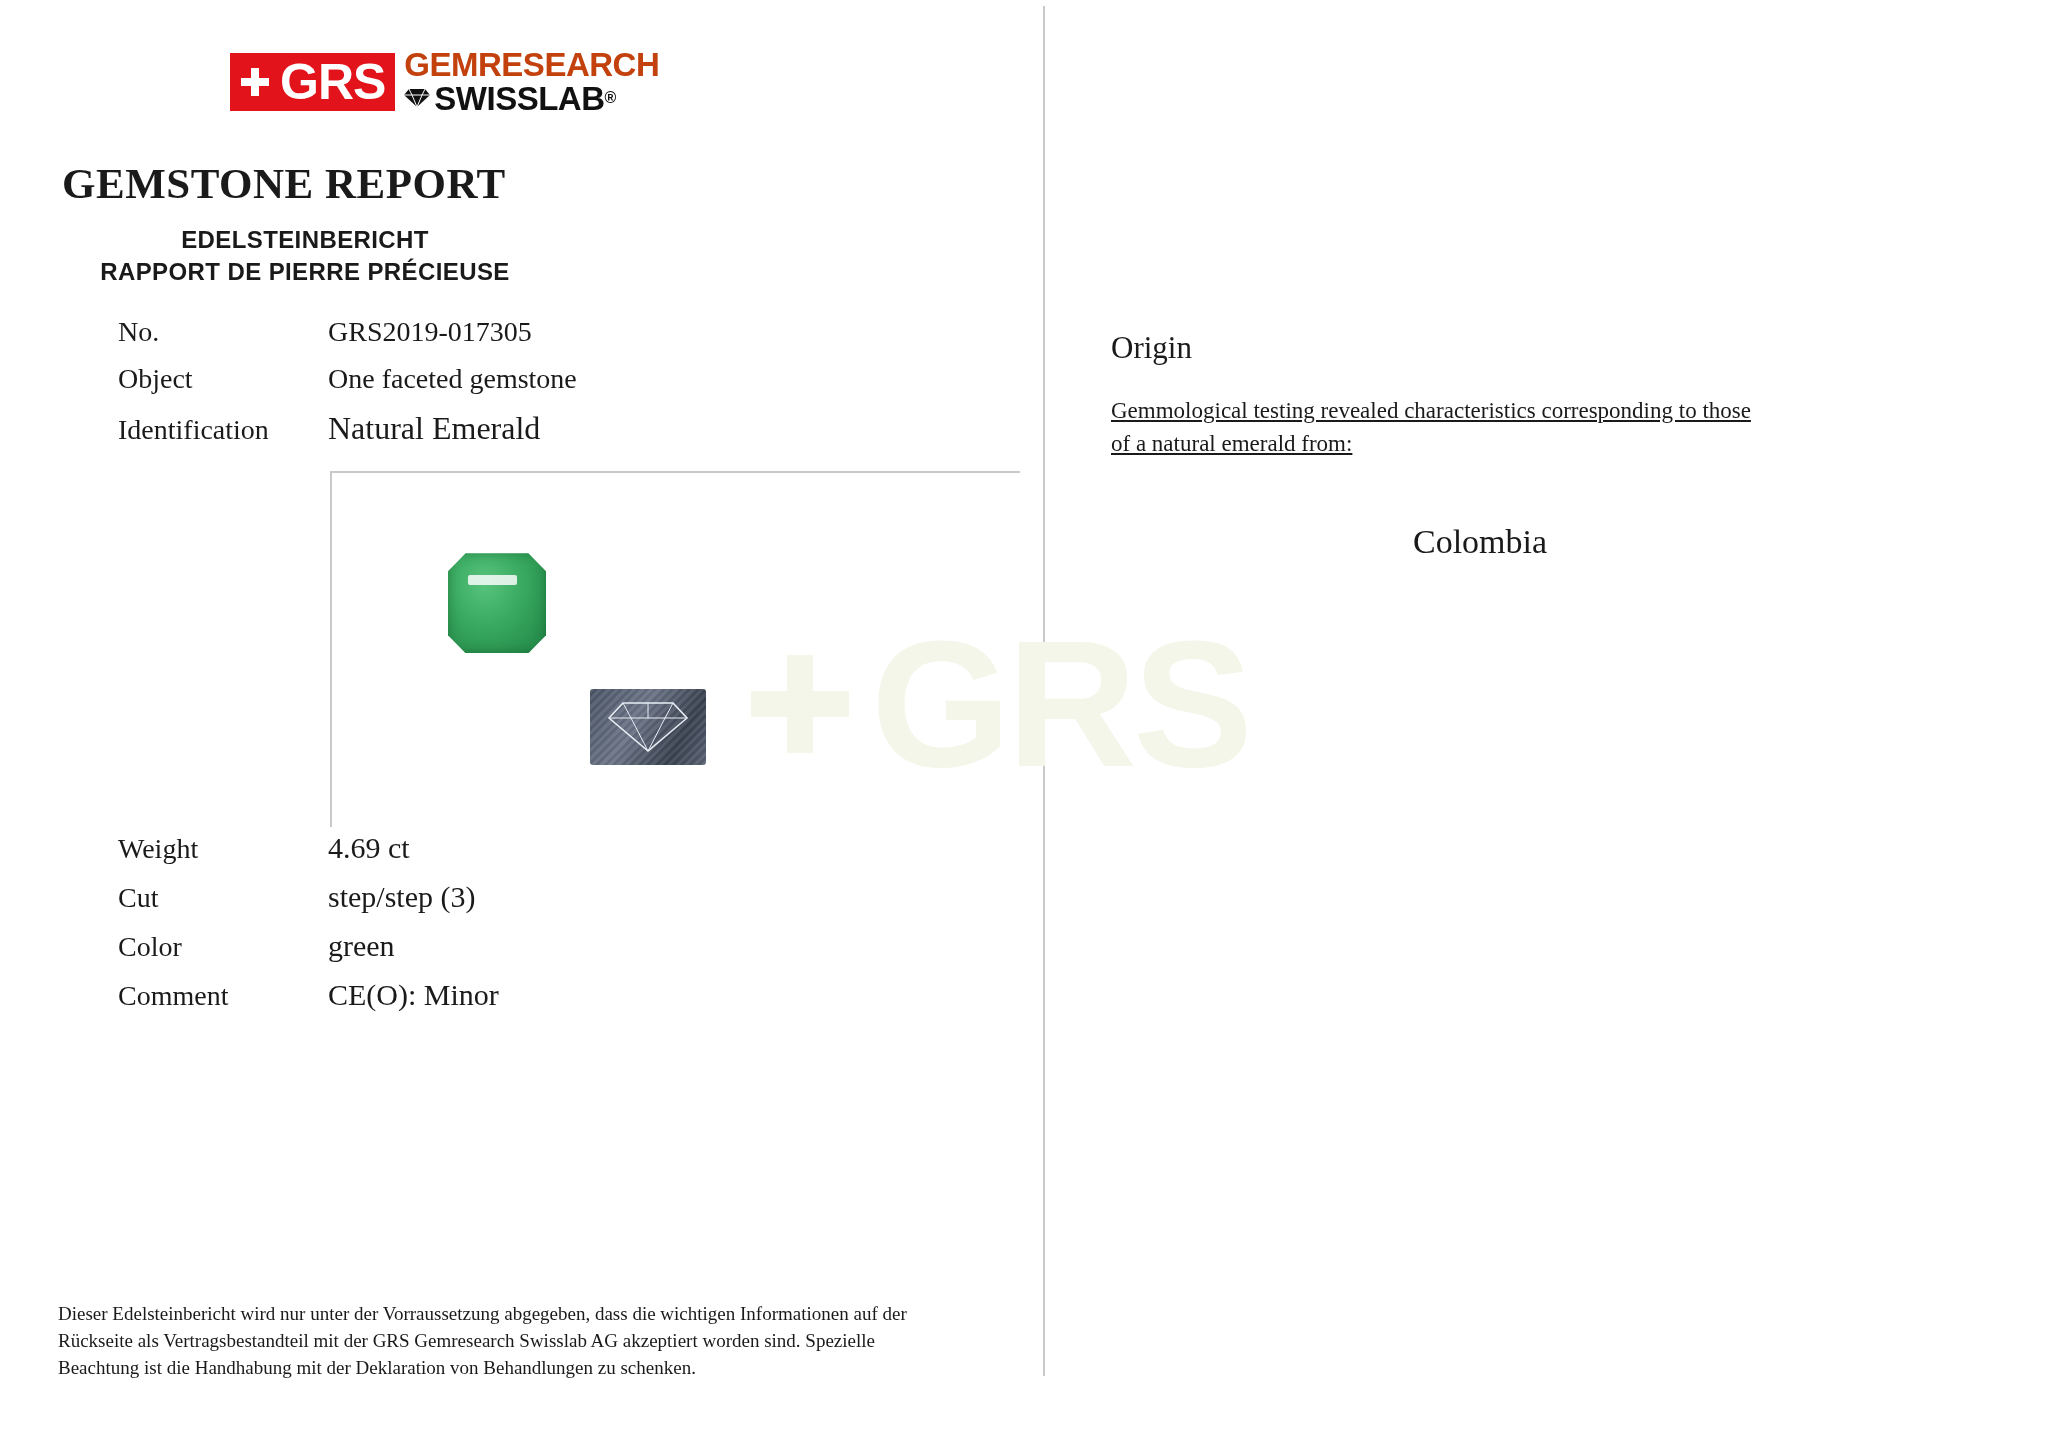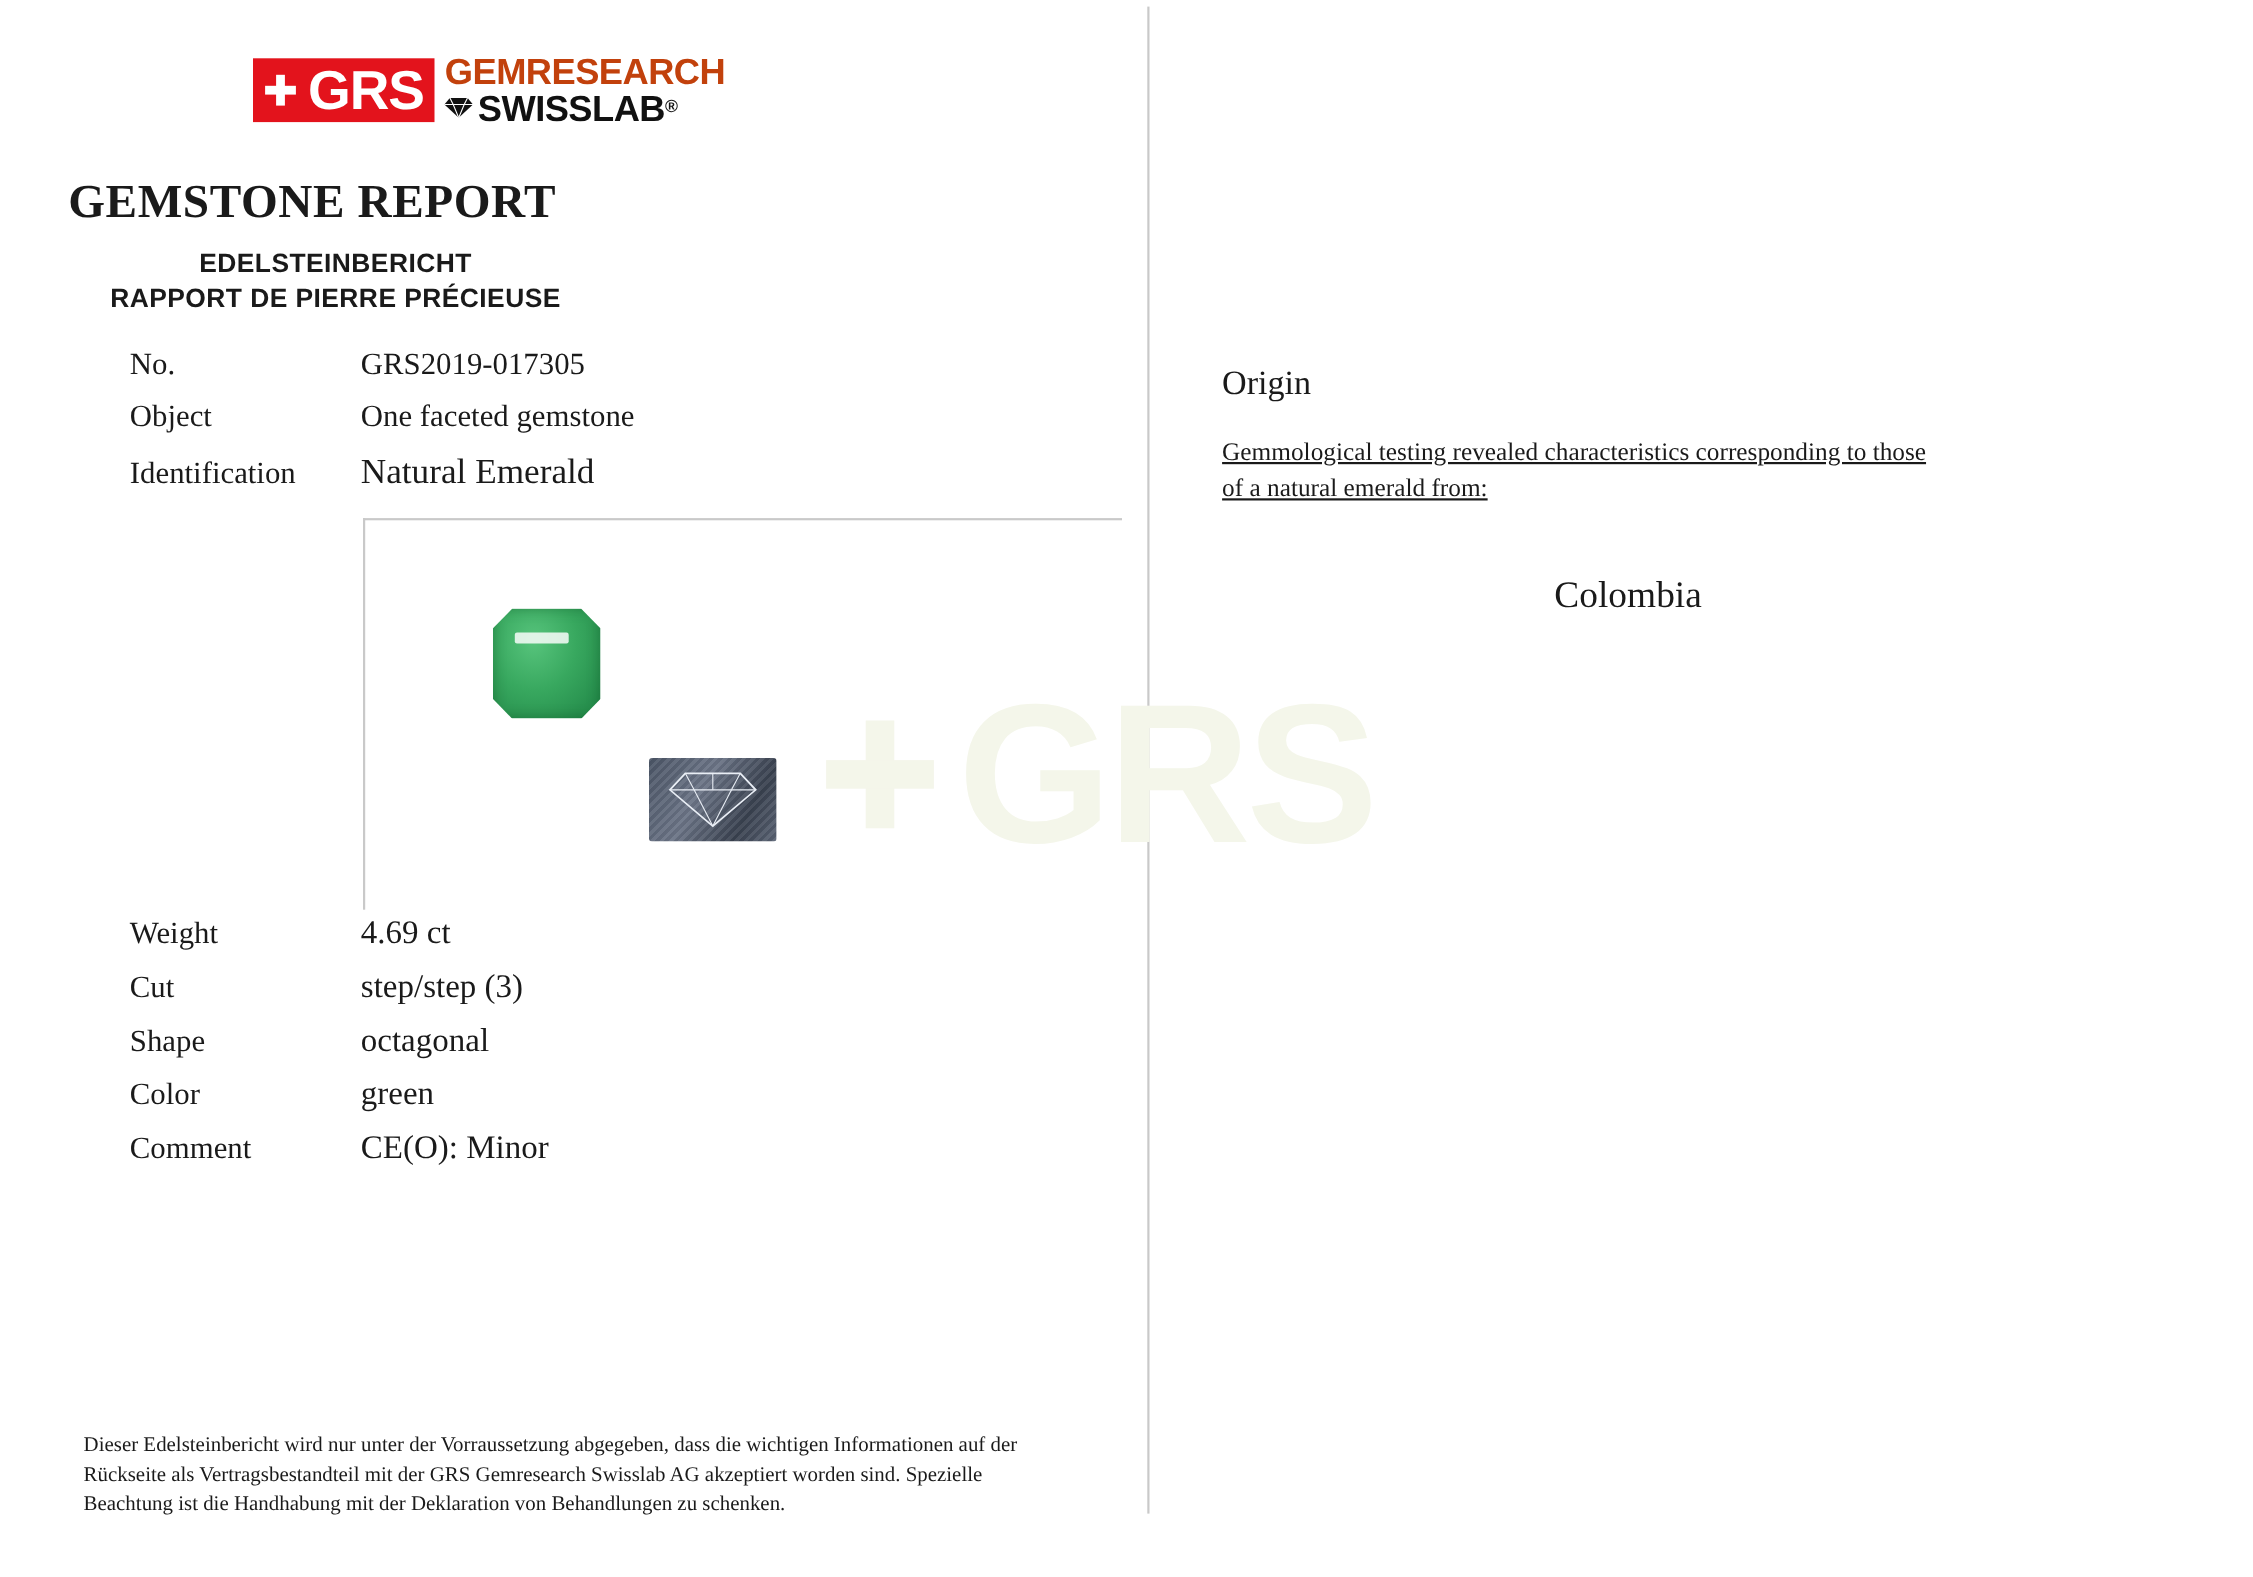--- a/index.html
+++ b/index.html
@@ -210,21 +210,21 @@
 
   
   .specs { margin-left: 8px; }
   .specs .frow { height: 49px; }
   .specs .flabel { width: 210px; font-size: 28px; }
   .specs .fvalue { font-size: 30px; }
 
   
   .footer-left {
     position: absolute;
-    left: 76px;
+    left: 58px;
     bottom: 52px;
     width: 900px;
     font-size: 19px;
     line-height: 1.42;
     font-family: "Liberation Serif", serif;
   }
 
   
   .origin-title {
     font-size: 31px;
@@ -344,24 +344,20 @@
     <div class="specs">
       <div class="frow">
         <div class="flabel" style="padding-left:110px;">Weight</div>
         <div class="fvalue">4.69 ct</div>
       </div>
       <div class="frow">
         <div class="flabel" style="padding-left:110px;">Cut</div>
         <div class="fvalue">step/step (3)</div>
       </div>
       <div class="frow">
-        <div class="flabel" style="padding-left:110px;">Shape</div>
-        <div class="fvalue">octagonal</div>
-      </div>
-      <div class="frow">
         <div class="flabel" style="padding-left:110px;">Color</div>
         <div class="fvalue">green</div>
       </div>
       <div class="frow">
         <div class="flabel" style="padding-left:110px;">Comment</div>
         <div class="fvalue">CE(O): Minor</div>
       </div>
     </div>
 
     <div class="footer-left">Dieser Edelsteinbericht wird nur unter der Vorraussetzung abgegeben, dass die wichtigen Informationen auf der Rückseite als Vertragsbestandteil mit der GRS Gemresearch Swisslab AG akzeptiert worden sind. Spezielle Beachtung ist die Handhabung mit der Deklaration von Behandlungen zu schenken.</div>

